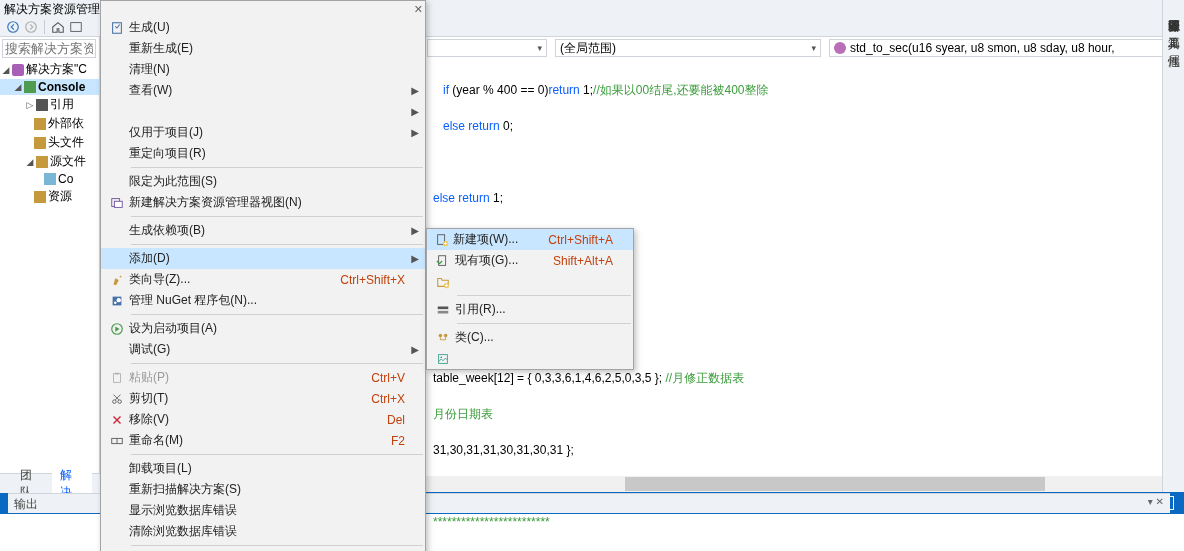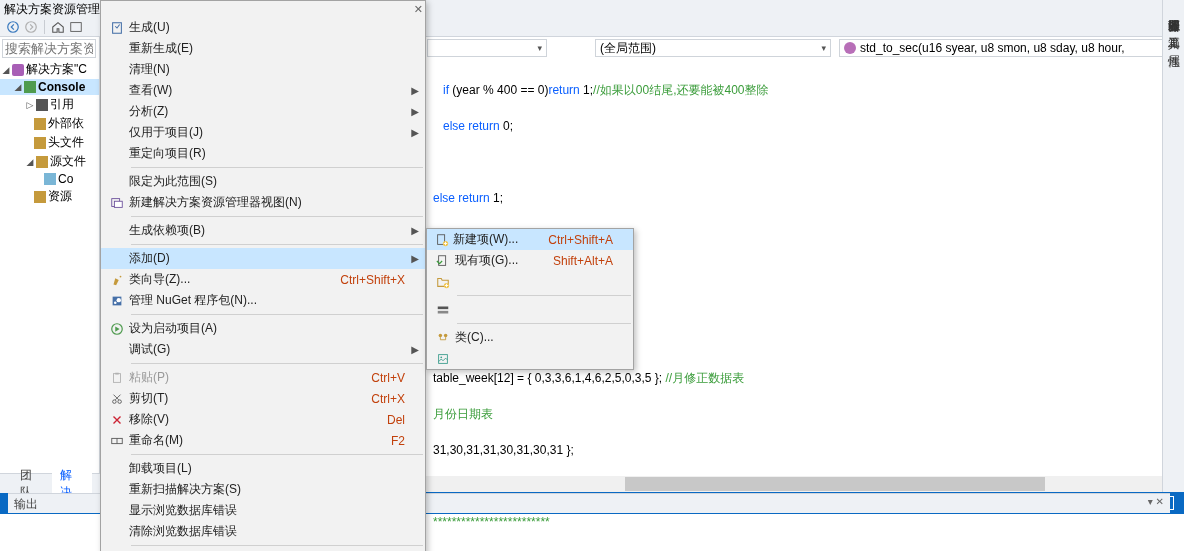--- a/index.html
+++ b/index.html
@@ -134,21 +134,21 @@
   </div>
 
   <div class="mid"></div>
 
   <div class="editor-area">
     <div class="editor-toolbar">
       <div class="combo" style="width:120px;">
           <span></span>
           <span class="caret">▾</span>
         </div>
-      <div class="combo" style="width:236px;margin-left:40px;">
+      <div class="combo" style="width:266px;">
           <span>(全局范围)</span>
           <span class="caret">▾</span>
         </div>
       <div class="combo" style="flex:1;">
           <span class="tree-icon" style="background:#b86fb8;border-radius:50%;margin-right:4px;"></span>
           <span>std_to_sec(u16 syear, u8 smon, u8 sday, u8 hour,</span>
           <span class="caret">▾</span>
         </div>
     </div>
     <div class="code">
@@ -240,21 +240,20 @@
       <span class="menu-icon-col"></span>
       <span class="menu-label">清理(N)</span>
     </div>
     <div class="menu-item">
       <span class="menu-icon-col"></span>
       <span class="menu-label">查看(W)</span>
       <span class="menu-arrow">▶</span>
     </div>
     <div class="menu-item">
       <span class="menu-icon-col"></span>
-      <span class="menu-label">分析(Z)</span>
       <span class="menu-arrow">▶</span>
     </div>
     <div class="menu-item">
       <span class="menu-icon-col"></span>
       <span class="menu-label">仅用于项目(J)</span>
       <span class="menu-arrow">▶</span>
     </div>
     <div class="menu-item">
       <span class="menu-icon-col"></span>
       <span class="menu-label">重定向项目(R)</span>
@@ -414,20 +413,21 @@
       </span>
     </div>
     <div class="menu-sep"></div>
     <div class="menu-item">
       <span class="menu-icon-col">
         <svg width="14" height="14" viewBox="0 0 16 16">
           <rect x="2" y="4" width="12" height="3" fill="#555"></rect>
           <rect x="2" y="9" width="12" height="3" fill="#888"></rect>
         </svg>
       </span>
+      <span class="menu-label">引用(R)...</span>
     </div>
     <div class="menu-sep"></div>
     <div class="menu-item">
       <span class="menu-icon-col">
         <svg width="14" height="14" viewBox="0 0 16 16">
           <circle cx="5" cy="5" r="2" fill="#c59a3c"></circle>
           <circle cx="11" cy="5" r="2" fill="#c59a3c"></circle>
           <path d="M5 7v3h6V7" stroke="#c59a3c" fill="none"></path>
         </svg>
       </span>

